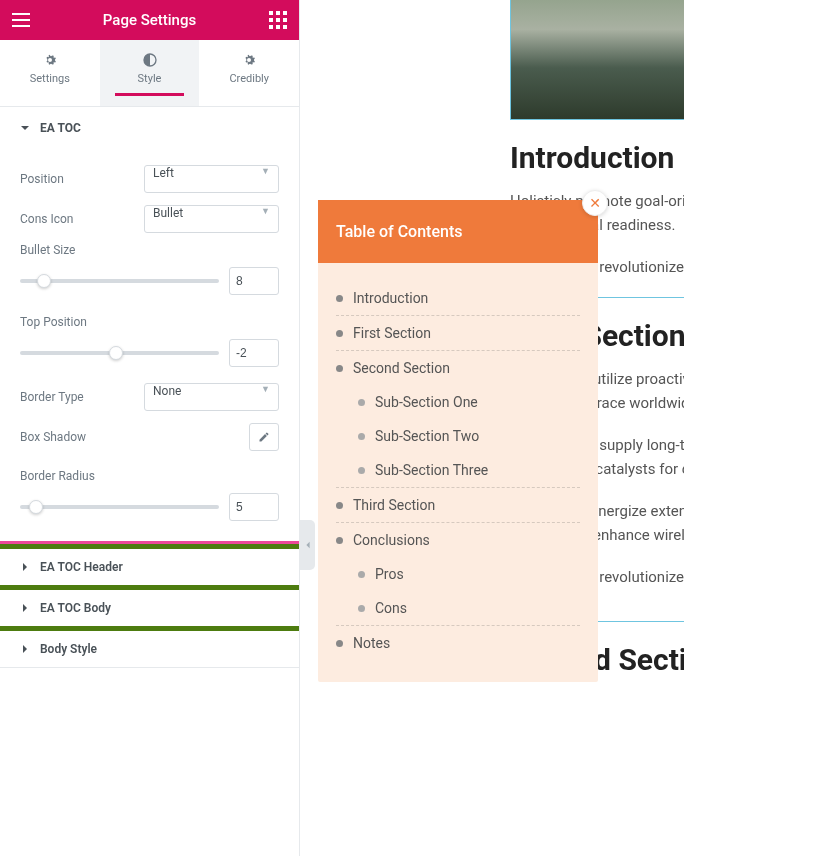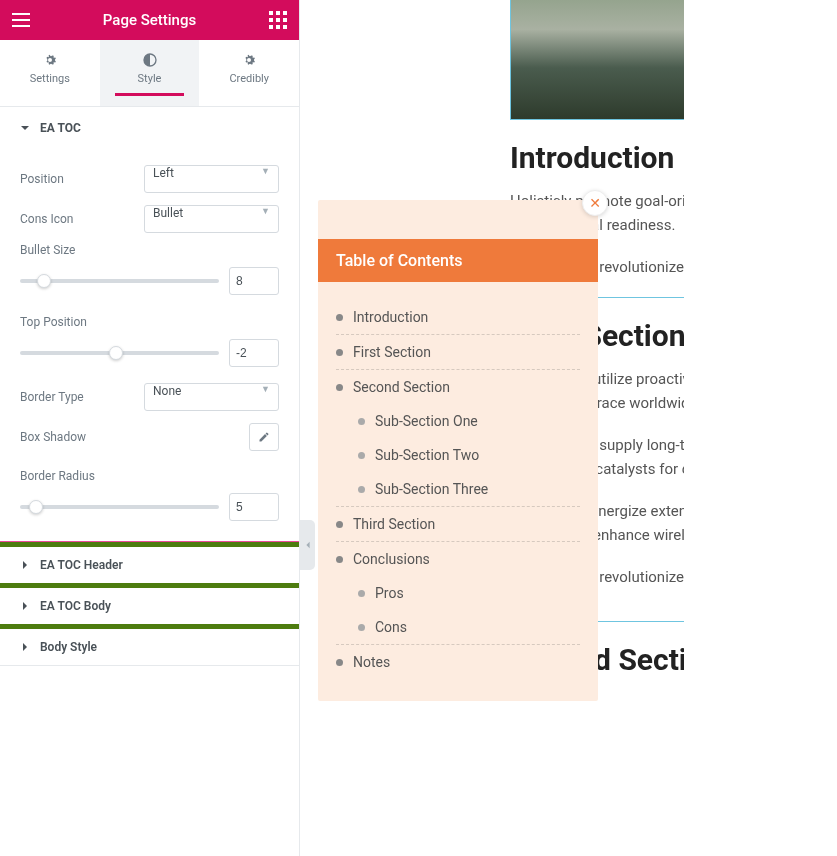--- a/index.html
+++ b/index.html
@@ -14,21 +14,21 @@
 .hamburger svg, .grid-icon svg { fill: #fff; }
 
 .tabs { display: flex; border-bottom: 1px solid #e6e9ec; background: #fff; }
 .tab { flex: 1; text-align: center; padding: 12px 15px 10px; cursor: pointer; color: #6d7882; font-size: 11px; }
 .tab.active { background: #f1f3f5; }
 .tab.active .tab-underline { background: #d30c5c; }
 .tab-underline { height: 3px; width: 100%; margin-top: 8px; background: transparent; }
 .tab-icon { display: block; margin: 0 auto 4px; width: 16px; height: 16px; }
 .tab-icon svg { width: 16px; height: 16px; fill: #6d7882; }
 
-.panel-section { border-bottom: 1px solid #ec4899; }
+.panel-section { border-bottom: 3px solid #ec4899; }
 .section-header { display: flex; align-items: center; padding: 14px 20px; font-size: 12px; font-weight: 700; color: #495157; cursor: pointer; background: #fff; }
 .sub-header { padding: 11px 20px; font-weight: 600; font-size: 12px; }
 .chev { width: 10px; height: 10px; margin-right: 10px; display: inline-flex; }
 .chev svg { width: 10px; height: 10px; fill: #495157; }
 
 .controls { padding: 10px 20px 20px; }
 .control-row { display: flex; align-items: center; justify-content: space-between; min-height: 40px; gap: 8px; }
 .control-label { font-size: 12px; color: #6d7882; }
 .select-box { width: 135px; height: 28px; border: 1px solid #d5dadf; background: #fff; border-radius: 3px; display: flex; align-items: flex-start; justify-content: space-between; padding: 0 8px; font-size: 12px; color: #495157; cursor: pointer; }
 .select-box .caret { font-size: 9px; color: #a4afb7; }
@@ -52,21 +52,21 @@
 
 .preview { flex: 1; position: relative; background: #fff; overflow: hidden; }
 .content-col { position: absolute; left: 210px; top: -10px; width: 700px; }
 .hero-img { width: 100%; height: 130px; background: linear-gradient(180deg, #8fa088 0%, #a9b1a2 30%, #4a5c4e 60%, #2e3b2c 100%); border: 1px solid #6fc5e0; }
 .article h1 { font-size: 30px; font-weight: 700; color: #222; margin: 20px 0 14px; }
 .article p { font-size: 15px; color: #555; line-height: 1.6; margin-bottom: 18px; }
 .first-section-box { border: 1px solid #6fc5e0; padding: 0 4px 14px; margin-bottom: 10px; }
 
 
 .toc { position: absolute; left: 318px; top: 200px; width: 280px; background: #fdece0; border-radius: 2px; z-index: 3; }
-.toc-header { background: #ef7a3b; color: #fff; padding: 12px 18px; font-size: 16px; font-weight: 500; margin-top: 39px; }
+.toc-header { background: #ef7a3b; color: #fff; padding: 22px 18px; font-size: 16px; font-weight: 500; }
 .toc-close { position: absolute; right: -10px; top: -10px; width: 26px; height: 26px; background: #fff; border: 1px solid #eee; border-radius: 50%; display: flex; align-items: center; justify-content: center; color: #ef7a3b; font-size: 14px; cursor: pointer; box-shadow: 0 1px 4px rgba(0,0,0,0.15); }
 .toc-body { padding: 18px 18px 22px; }
 .toc-list { list-style: none; }
 .toc-item { display: flex; align-items: center; padding: 9px 0; border-bottom: 1px dashed #d6c9bf; font-size: 14px; color: #555; cursor: pointer; }
 .toc-item:last-child { border-bottom: none; }
 .toc-bullet { width: 7px; height: 7px; background: #888; border-radius: 50%; margin-right: 10px; flex-shrink: 0; }
 .toc-sub { padding-left: 22px; }
 .toc-sub .toc-bullet { background: #aaa; }
 .toc-item.no-border { border-bottom: none; }
 </style>

